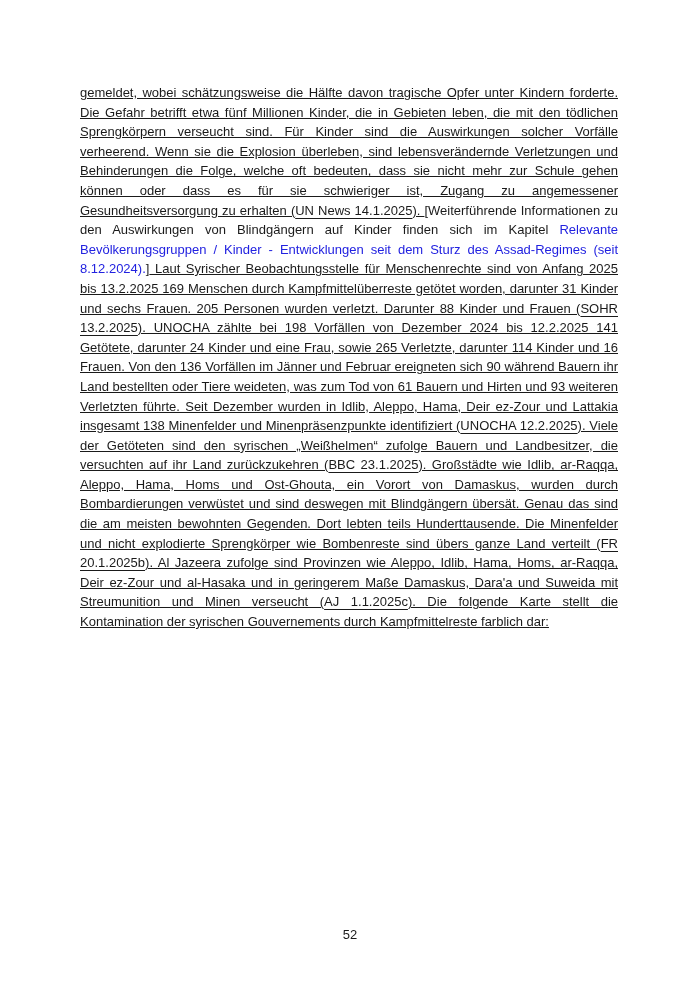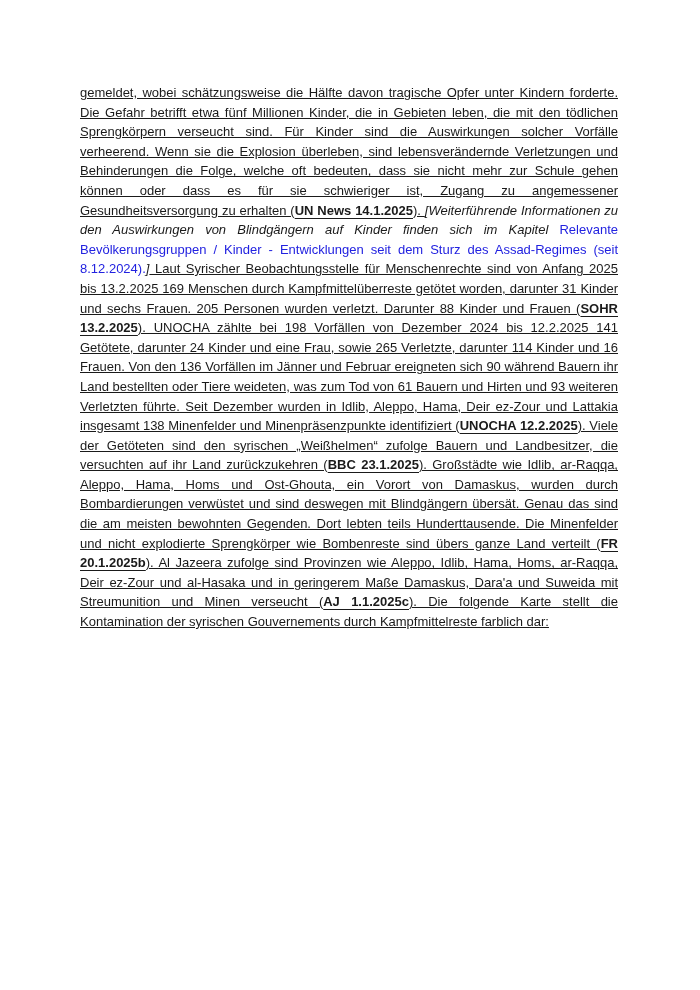--- a/index.html
+++ b/index.html
@@ -25,30 +25,28 @@
     line-height: 19.6px;
     text-align: justify;
     hyphens: manual;
     -webkit-hyphens: manual;
   }
   .run-normal {
     color: var(--text-color, #1a1a1a);
     text-decoration: underline;
   }
   .run-italic {
-    font-style: italic;
     color: var(--text-color, #1a1a1a);
   }
   .run-citation {
     color: var(--text-color, #1a1a1a);
     text-decoration: underline;
     text-decoration-thickness: 1px;
     text-underline-offset: 2.5px;
     cursor: pointer;
-    font-weight: bold;
   }
   .run-link {
     color: var(--link-color, #2222e0);
     text-decoration: none;
     cursor: pointer;
   }
   .footer {
     position: absolute;
     left: 0;
     right: 0;
@@ -56,13 +54,16 @@
     text-align: center;
     font-size: 13px;
     line-height: 19.6px;
   }
 </style>
 </head>
 <body>
 
 <div class="page">
   <div class="body-text"><span class="run-normal">gemeldet, wobei schätzungsweise die Hälfte davon tragische Opfer unter Kindern forderte. Die Gefahr betrifft etwa fünf Millionen Kinder, die in Gebieten leben, die mit den tödlichen Spreng­körpern verseucht sind. Für Kinder sind die Auswirkungen solcher Vorfälle verheerend. Wenn sie die Explosion überleben, sind lebensverändernde Verletzungen und Behinderungen die Folge, welche oft bedeuten, dass sie nicht mehr zur Schule gehen können oder dass es für sie schwieriger ist, Zugang zu angemessener Gesundheitsversorgung zu erhalten (</span><span class="run-citation">UN News 14.1.2025</span><span class="run-normal">). </span><span class="run-italic">[Weiterführende Informationen zu den Auswirkungen von Blindgängern auf Kinder finden sich im Kapitel </span><span class="run-link">Relevante Bevölkerungsgruppen / Kinder - Entwicklungen seit dem Sturz des Assad-Regimes (seit 8.12.2024).</span><span class="run-italic">]</span><span class="run-normal"> Laut Syrischer Beobachtungsstelle für Menschenrechte sind von Anfang 2025 bis 13.2.2025 169 Menschen durch Kampfmittelüberreste getötet worden, darunter 31 Kinder und sechs Frauen. 205 Personen wurden verletzt. Darunter 88 Kinder und Frauen (</span><span class="run-citation">SOHR 13.2.2025</span><span class="run-normal">). UNOCHA zählte bei 198 Vorfällen von Dezember 2024 bis 12.2.2025 141 Getötete, darunter 24 Kinder und eine Frau, sowie 265 Verletzte, darunter 114 Kinder und 16 Frauen. Von den 136 Vorfällen im Jänner und Februar ereigneten sich 90 während Bauern ihr Land bestellten oder Tiere weideten, was zum Tod von 61 Bauern und Hirten und 93 weiteren Verletzten führte. Seit Dezember wurden in Idlib, Aleppo, Hama, Deir ez-Zour und Lattakia ins­gesamt 138 Minenfelder und Minenpräsenzpunkte identifiziert (</span><span class="run-citation">UNOCHA 12.2.2025</span><span class="run-normal">). Viele der Getöteten sind den syrischen „Weißhelmen“ zufolge Bauern und Landbesitzer, die versuchten auf ihr Land zurückzukehren (</span><span class="run-citation">BBC 23.1.2025</span><span class="run-normal">). Großstädte wie Idlib, ar-Raqqa, Aleppo, Hama, Homs und Ost-Ghouta, ein Vorort von Damaskus, wurden durch Bombardierungen verwüs­tet und sind deswegen mit Blindgängern übersät. Genau das sind die am meisten bewohnten Gegenden. Dort lebten teils Hunderttausende. Die Minenfelder und nicht explodierte Spreng­körper wie Bombenreste sind übers ganze Land verteilt (</span><span class="run-citation">FR 20.1.2025b</span><span class="run-normal">). Al Jazeera zufolge sind Provinzen wie Aleppo, Idlib, Hama, Homs, ar-Raqqa, Deir ez-Zour und al-Hasaka und in geringerem Maße Damaskus, Dara'a und Suweida mit Streumunition und Minen verseucht (</span><span class="run-citation">AJ 1.1.2025c</span><span class="run-normal">). Die folgende Karte stellt die Kontamination der syrischen Gouvernements durch Kampfmittelreste farblich dar:</span></div>
+  <div class="footer">
+    <span>52</span>
+  </div>
 </div>
 
 </body></html>

